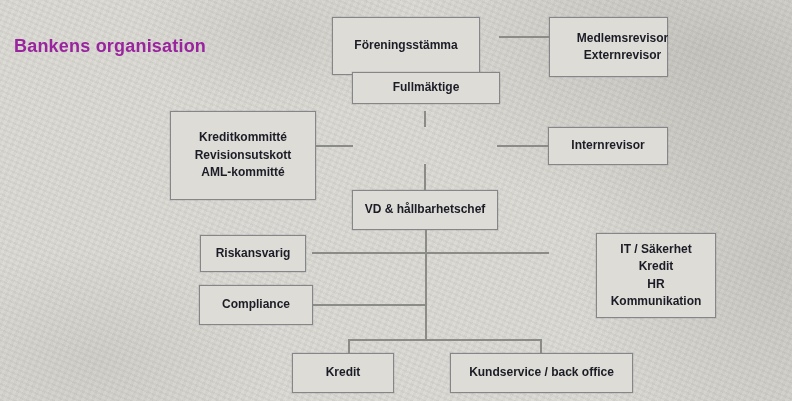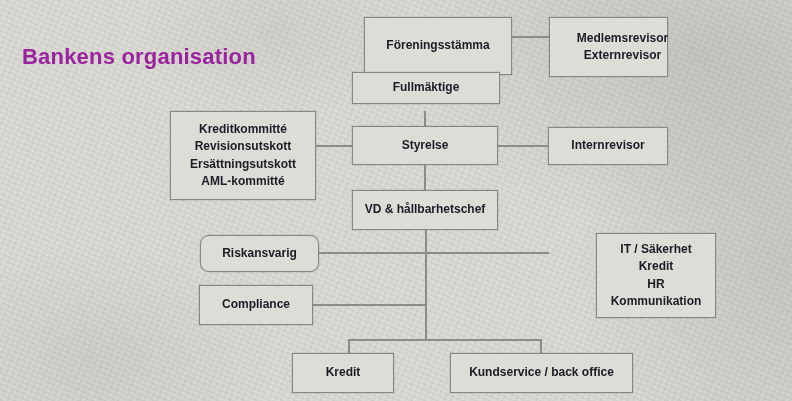--- a/index.html
+++ b/index.html
@@ -12,47 +12,47 @@
     background:
       radial-gradient(ellipse 420px 260px at 88% 12%, rgba(120,118,110,0.20), rgba(120,118,110,0) 70%),
       radial-gradient(ellipse 300px 380px at 99% 65%, rgba(115,113,106,0.18), rgba(115,113,106,0) 70%),
       radial-gradient(ellipse 260px 160px at 12% 90%, rgba(125,123,115,0.12), rgba(125,123,115,0) 70%),
       radial-gradient(ellipse 200px 120px at 35% 8%, rgba(125,123,115,0.10), rgba(125,123,115,0) 70%),
       repeating-linear-gradient(23deg, rgba(110,108,100,0.05) 0 2px, rgba(255,255,255,0.05) 2px 5px),
       repeating-linear-gradient(113deg, rgba(110,108,100,0.04) 0 3px, rgba(255,255,255,0.04) 3px 6px),
       #d8d7d2;
   }
   .title {
-    position: absolute; left: 14px; top: 36px; margin: 8px;
-    font-size: 22px; font-weight: bold; letter-spacing: 0.2px;
+    position: absolute; left: 14px; top: 36px; margin: 0;
+    font-size: 18px; font-weight: bold; letter-spacing: 0.2px;
     color: #9a239e;
   }
   .node {
     position: absolute; box-sizing: border-box;
     border: 1.5px solid #85858a;
     background: #dddcd7;
     display: flex; flex-direction: column;
     align-items: center; justify-content: center;
     text-align: center;
     color: #1c1c26; font-weight: bold; font-size: 12px;
     line-height: 17.5px;
     box-shadow: 0 0 0 0.5px rgba(133,133,138,0.35);
   }
   .node .lbl { display: block; white-space: nowrap; }
   .conn { position: absolute; background: #8b8b88; }
 
   
-  .n-foreningsstamma { left: 364px; top: 17px;  width: 148px; height: 58px; }
+  .n-foreningsstamma { left: 332px; top: 17px;  width: 148px; height: 58px; }
   .n-medlemsrevisor  { left: 549px; top: 17px;  width: 119px; height: 60px; padding-left: 28px; }
   .n-fullmaktige     { left: 352px; top: 72px;  width: 148px; height: 32px; }
   .n-kreditkommitte  { left: 170px; top: 111px; width: 146px; height: 89px; }
   .n-styrelse        { left: 352px; top: 126px; width: 146px; height: 39px; }
   .n-internrevisor   { left: 548px; top: 127px; width: 120px; height: 38px; }
   .n-vd              { left: 352px; top: 190px; width: 146px; height: 40px; }
-  .n-riskansvarig    { left: 200px; top: 235px; width: 119px; height: 37px; border-radius: 9px; }
+  .n-riskansvarig    { left: 200px; top: 235px; width: 106px; height: 37px; }
   .n-itstab          { left: 548px; top: 233px; width: 120px; height: 85px; margin-left: 48px; }
   .n-compliance      { left: 199px; top: 285px; width: 114px; height: 40px; }
   .n-kredit          { left: 292px; top: 353px; width: 102px; height: 40px; }
   .n-kundservice     { left: 450px; top: 353px; width: 183px; height: 40px; }
 
   
   .c-v1      { left: 424px; top: 57px;  width: 2px;   height: 16px; }
   .c-v2      { left: 424px; top: 111px; width: 2px;   height: 16px; }
   .c-v3      { left: 424px; top: 164px; width: 2px;   height: 27px; }
   .c-trunk   { left: 425px; top: 229px; width: 2px;   height: 112px; }
@@ -94,27 +94,23 @@
     <span class="lbl">Externrevisor</span>
   </div>
 
   <div class="node n-fullmaktige">
     <span class="lbl">Fullmäktige</span>
   </div>
 
   <div class="node n-kreditkommitte">
     <span class="lbl">Kreditkommitté</span>
     <span class="lbl">Revisionsutskott</span>
-    <span class="lbl">Ersättningsutskott</span>
     <span class="lbl">AML-kommitté</span>
   </div>
 
-  <div class="node n-styrelse">
-    <span class="lbl">Styrelse</span>
-  </div>
 
   <div class="node n-vd">
     <span class="lbl">VD &amp; hållbarhetschef</span>
   </div>
 
   <div class="node n-internrevisor">
     <span class="lbl">Internrevisor</span>
   </div>
 
   <div class="node n-riskansvarig">

